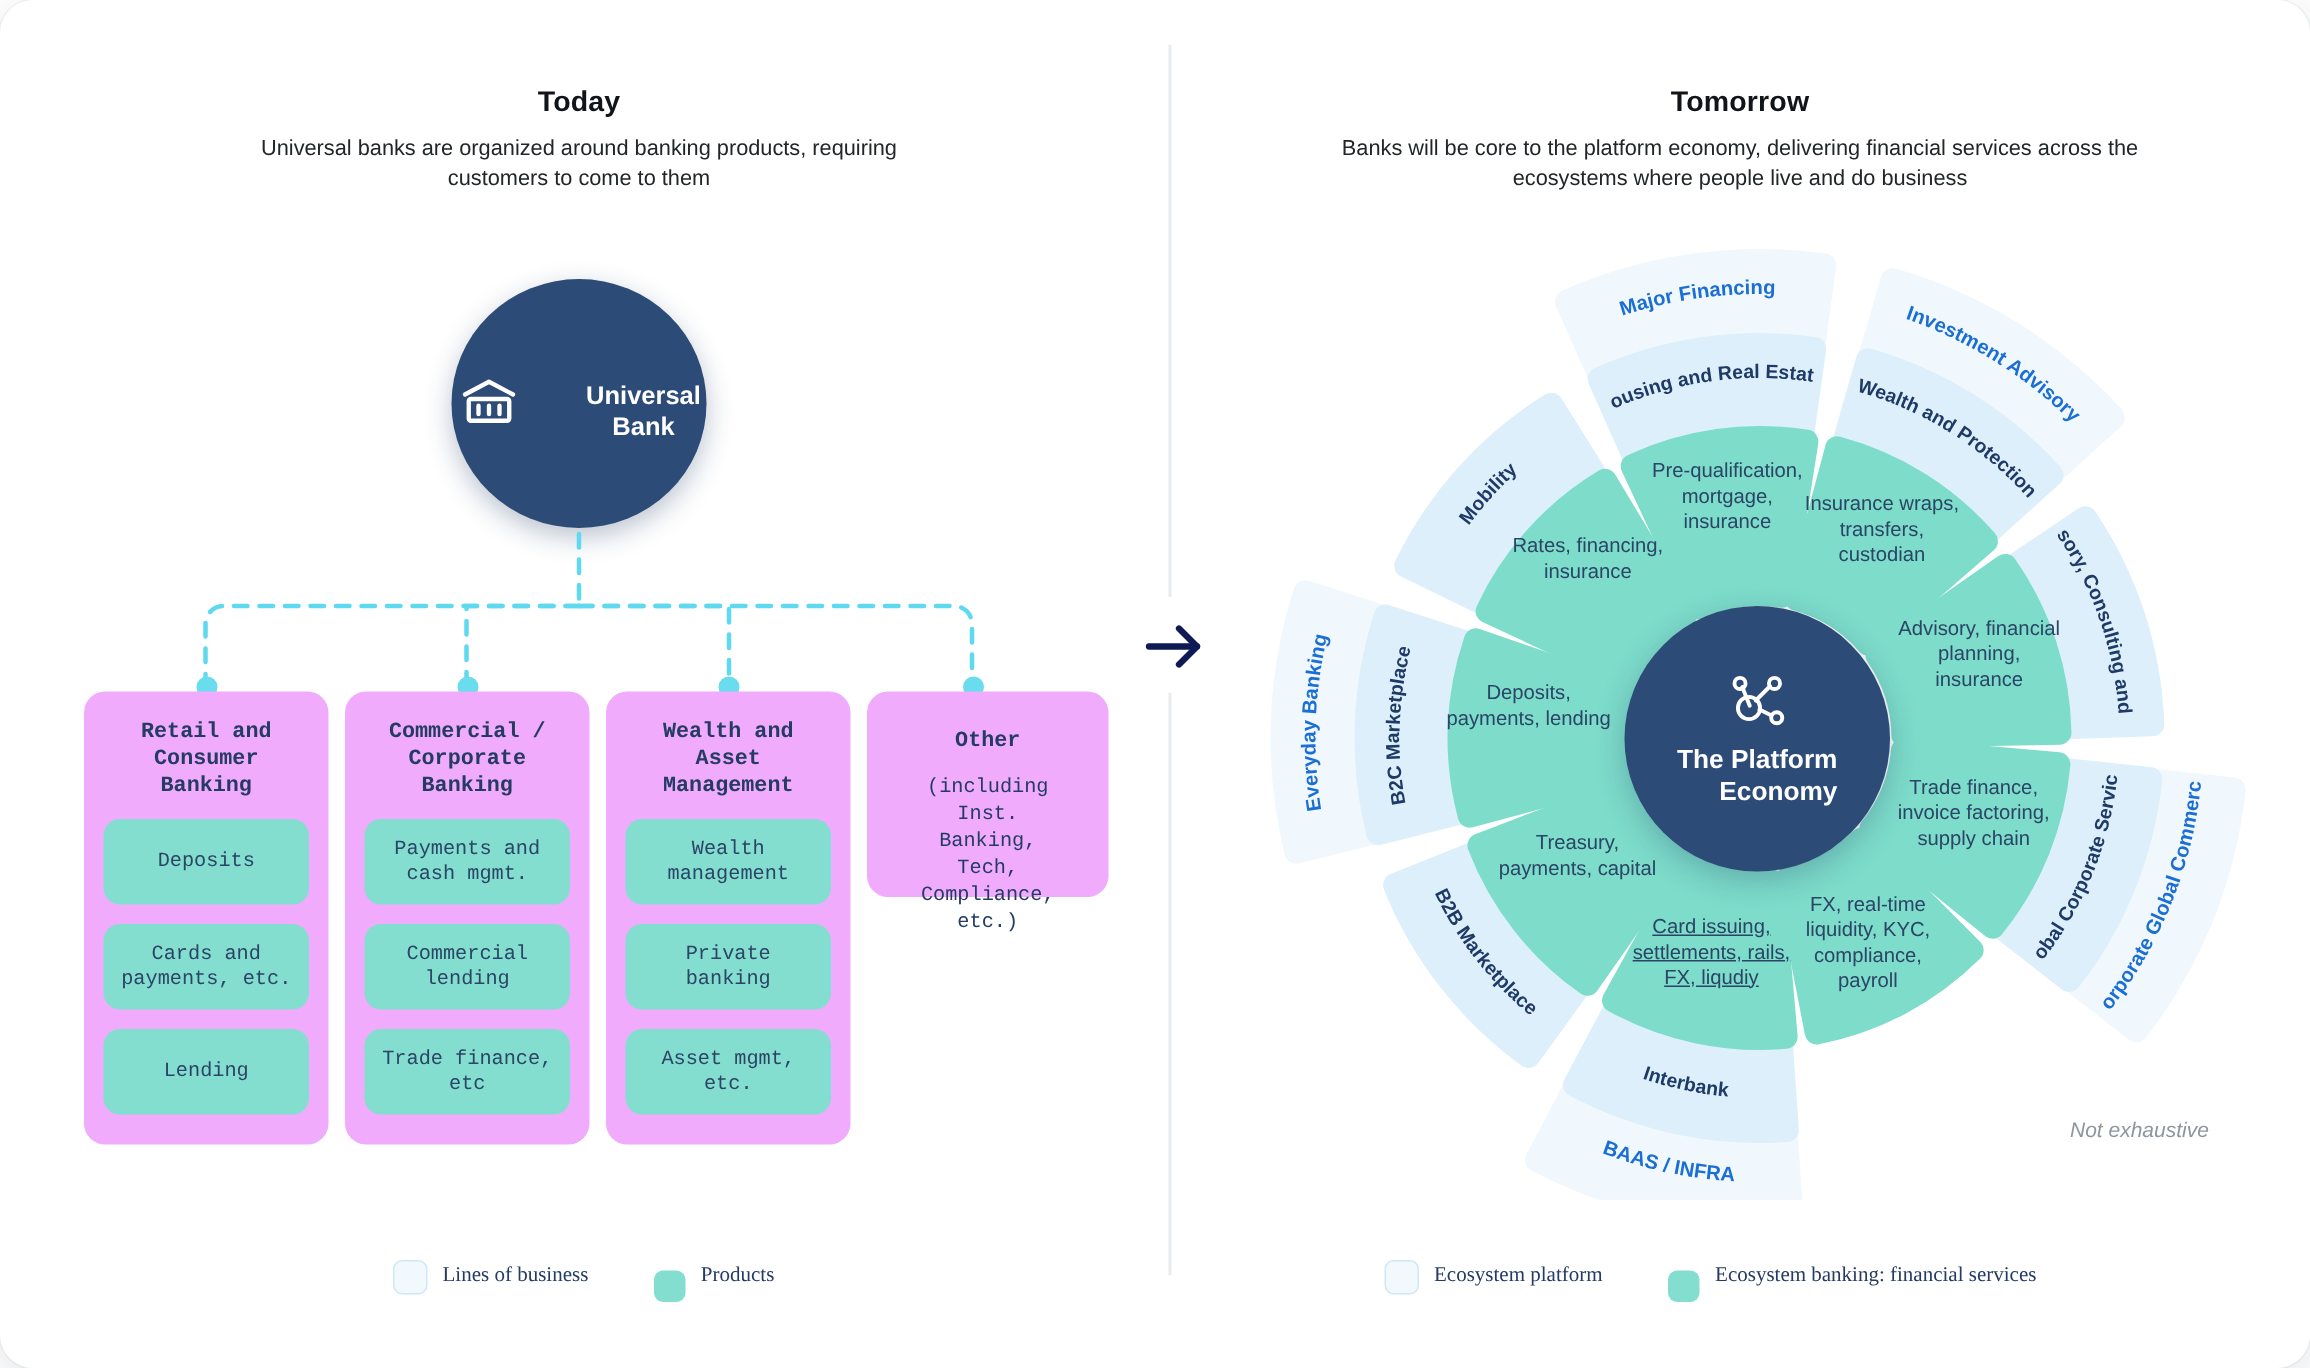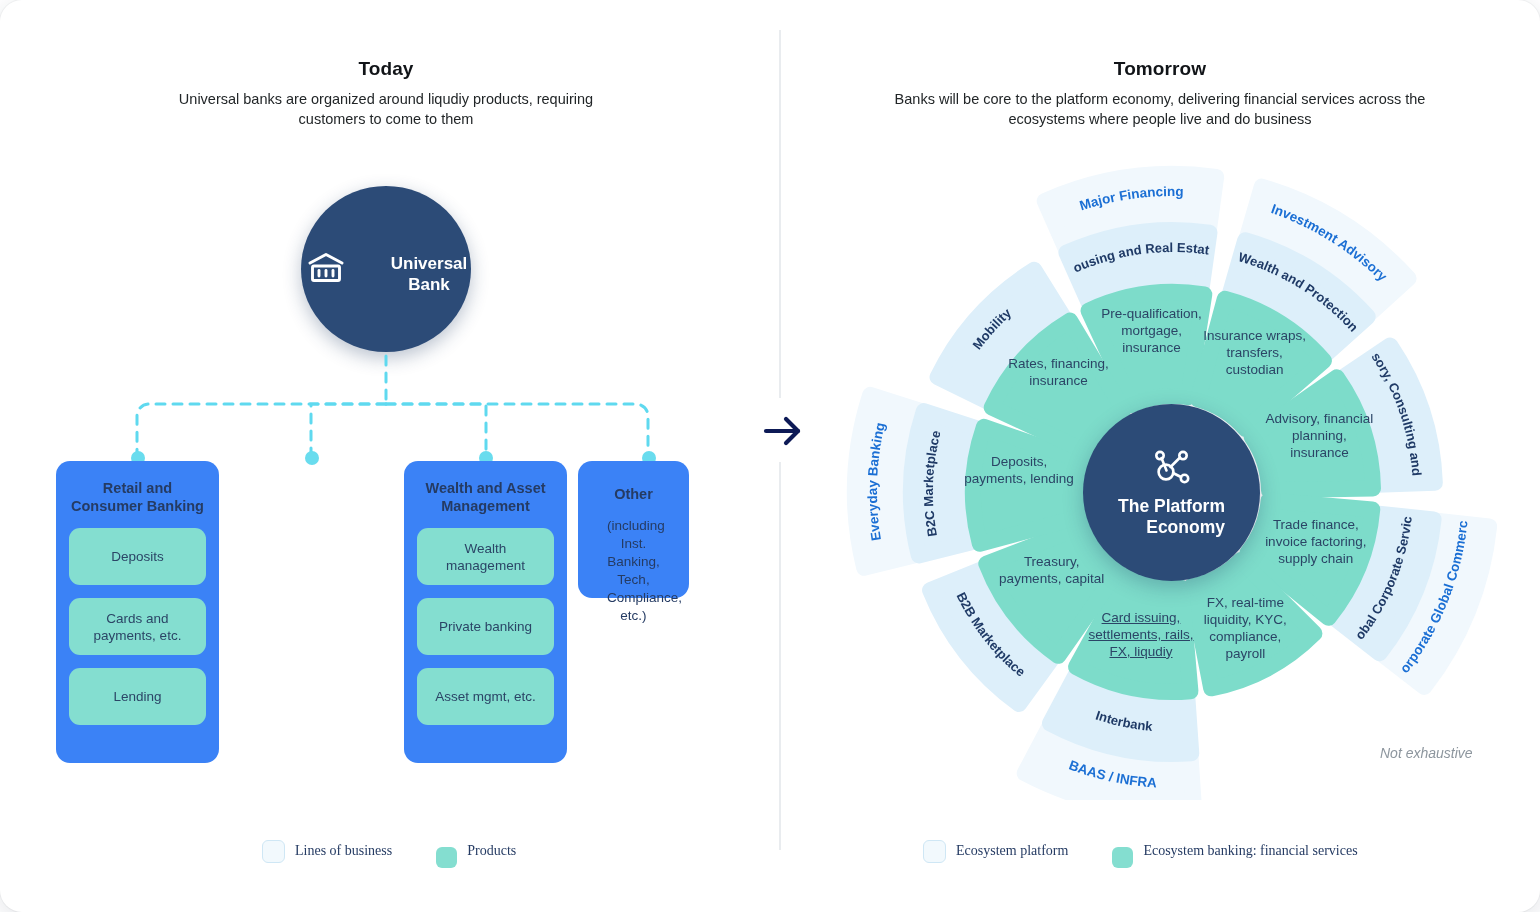--- a/index.html
+++ b/index.html
@@ -25,21 +25,21 @@
   
   #ubank{
     position:absolute;left:301px;top:186px;width:170px;height:166px;border-radius:50%;
     background:#2c4b77;box-shadow:0 6px 18px rgba(30,55,95,.30);
     display:flex;flex-direction:row;align-items:center;justify-content:center;gap:44px;
   }
   #ubank .lbl{margin-top:9px;color:#fff;font-weight:bold;font-size:17px;line-height:21px;text-align:center;}
   
   #connectors{position:absolute;left:0;top:0;width:780px;height:480px;}
   
-  .lob{position:absolute;background:#3b82f6;border-radius:14px;box-sizing:border-box;padding:18px 13px 16px;}
+  .lob{position:absolute;background:#f0abfc;border-radius:14px;box-sizing:border-box;padding:18px 13px 16px;font-family:Liberation Mono, monospace;}
   .lob h3{margin:0;font-size:14.5px;line-height:18px;font-weight:bold;color:#253b63;text-align:center;}
   .lob .note{margin:14px 16px 0;font-size:13.5px;line-height:18px;color:#253b63;text-align:center;}
   .prod{
     background:#84ded0;border-radius:11px;margin-top:13px;
     height:57px;display:flex;align-items:center;justify-content:center;
     font-size:13.5px;line-height:17px;color:#2b4566;text-align:center;padding:0 8px;box-sizing:border-box;
   }
   .dot{position:absolute;width:14px;height:14px;border-radius:50%;background:#69dcee;}
   
   .legend{position:absolute;display:flex;align-items:center;gap:10px;font-size:14px;color:#253b63;}
@@ -72,21 +72,21 @@
   <div class="divider top"></div>
   <div class="divider bot"></div>
   <svg class="arrow" viewBox="0 0 46 52">
     <g stroke="#0d1a56" stroke-width="4.2" fill="none" stroke-linecap="round" stroke-linejoin="round">
       <line x1="6" y1="26" x2="38" y2="26"></line>
       <polyline points="26,14 38,26 26,38"></polyline>
     </g>
   </svg>
 
   <div class="col-title" id="today-title">Today</div>
-  <div class="col-sub" id="today-sub">Universal banks are organized around liqudiy products, requiring customers to come to them</div>
+  <div class="col-sub" id="today-sub">Universal banks are organized around banking products, requiring customers to come to them</div>
 
   <div id="ubank">
     <svg width="42" height="36" viewBox="0 0 42 36">
       <g stroke="#ffffff" stroke-width="2.9" fill="none" stroke-linecap="round" stroke-linejoin="round">
         <polyline points="5,12 21,3.5 37,12"></polyline>
         <rect x="7.5" y="15" width="27" height="14.5" rx="1.5"></rect>
         <line x1="14" y1="19.5" x2="14" y2="25"></line>
         <line x1="21" y1="19.5" x2="21" y2="25"></line>
         <line x1="28" y1="19.5" x2="28" y2="25"></line>
       </g>
@@ -109,31 +109,37 @@
 
   <div class="dot" style="left:131px;top:451px;"></div>
   <div class="lob" style="left:56px;top:461px;width:163px;height:302px;">
     <h3>Retail and Consumer Banking</h3>
     <div class="prod">Deposits</div>
     <div class="prod">Cards and payments, etc.</div>
     <div class="prod">Lending</div>
   </div>
 
   <div class="dot" style="left:305px;top:451px;"></div>
+  <div class="lob" style="left:230px;top:461px;width:163px;height:302px;">
+    <h3>Commercial / Corporate Banking</h3>
+    <div class="prod">Payments and cash mgmt.</div>
+    <div class="prod">Commercial lending</div>
+    <div class="prod">Trade finance, etc</div>
+  </div>
 
   <div class="dot" style="left:479px;top:451px;"></div>
   <div class="lob" style="left:404px;top:461px;width:163px;height:302px;">
     <h3>Wealth and Asset Management</h3>
     <div class="prod">Wealth management</div>
     <div class="prod">Private banking</div>
     <div class="prod">Asset mgmt, etc.</div>
   </div>
 
   <div class="dot" style="left:642px;top:451px;"></div>
-  <div class="lob" style="left:578px;top:461px;width:111px;height:137px;padding-top:24px;">
+  <div class="lob" style="left:578px;top:461px;width:161px;height:137px;padding-top:24px;">
     <h3>Other</h3>
     <p class="note">(including Inst. Banking, Tech, Compliance, etc.)</p>
   </div>
 
   <div class="legend" id="legend-left">
     <div class="grp">
       <span class="sw plat"></span>
       <span>Lines of business</span>
     </div>
     <div class="grp">

